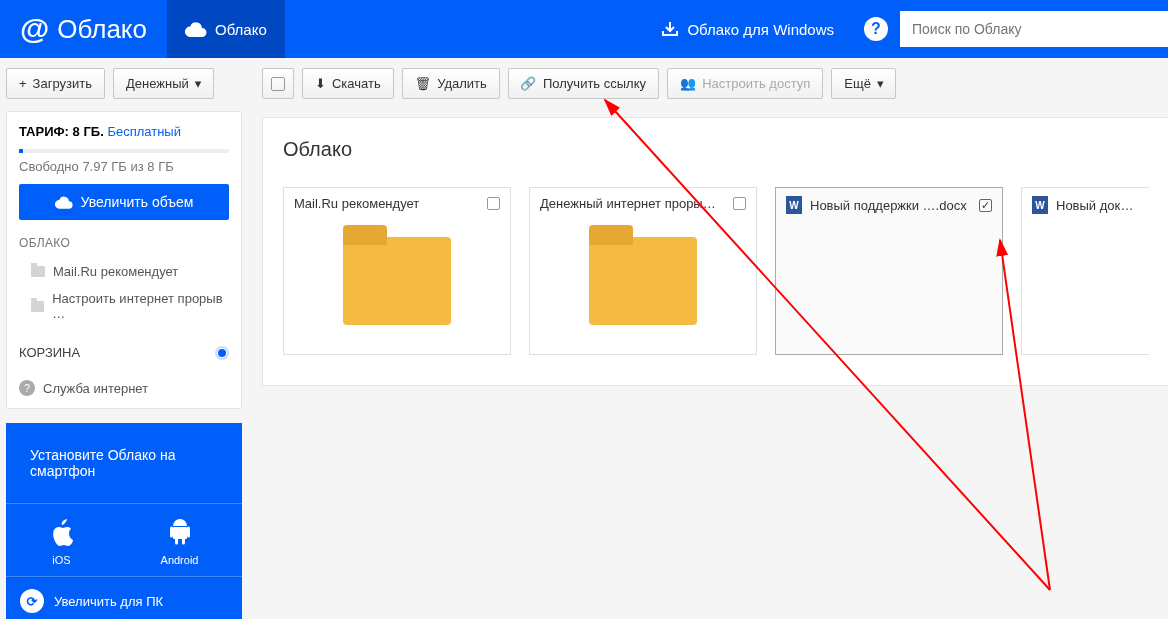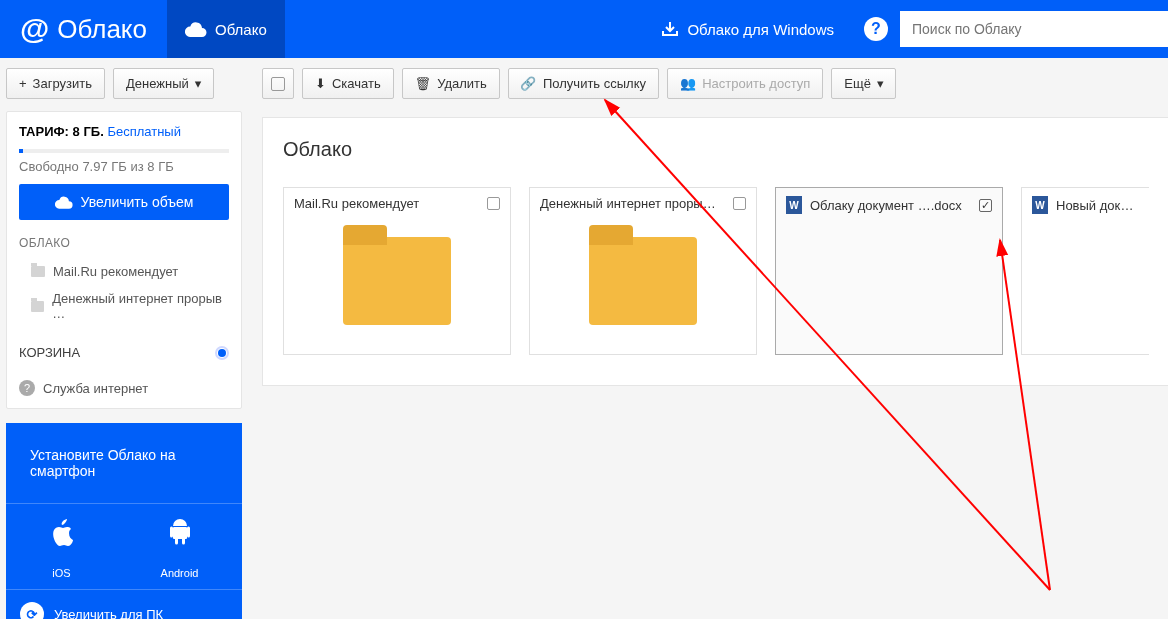--- a/index.html
+++ b/index.html
@@ -39,21 +39,21 @@
 .folder-list-item .fi::before { content: ""; position: absolute; top: -3px; left: 0; width: 6px; height: 3px; background: #d4d4d4; }
 .trash-row { display: flex; align-items: center; justify-content: space-between; margin-top: 18px; }
 .trash-row .label { color: #404040; font-size: 13px; }
 .radio-dot { width: 14px; height: 14px; border: 2px solid #cfd8ff; border-radius: 50%; display: flex; align-items: center; justify-content: center; }
 .radio-dot span { width: 8px; height: 8px; background: #005ff9; border-radius: 50%; }
 .support-row { display: flex; align-items: center; gap: 8px; margin-top: 20px; color: #555; font-size: 13px; cursor: pointer; }
 .qmark { width: 16px; height: 16px; background: #aaa; color: #fff; border-radius: 50%; display: flex; align-items: center; justify-content: center; font-size: 11px; }
 .promo { background: #005ff9; color: #fff; margin-top: 14px; }
 .promo-head { padding: 24px; font-size: 14px; border-bottom: 1px solid rgba(255,255,255,.25); }
 .promo-apps { display: flex; justify-content: space-around; padding: 14px 0 10px; }
-.promo-app { display: flex; flex-direction: column; gap: 21px; align-items: center; font-size: 11px; }
+.promo-app { display: flex; flex-direction: column; gap: 8px; align-items: center; font-size: 11px; }
 .promo-foot { border-top: 1px solid rgba(255,255,255,.25); padding: 12px 14px; display: flex; align-items: center; gap: 10px; font-size: 13px; }
 .circ { width: 24px; height: 24px; background: #fff; color: #005ff9; border-radius: 50%; display:flex;align-items:center;justify-content:center;font-weight:bold; }
 
 
 .toolbar { display: flex; gap: 8px; flex-wrap: wrap; }
 .toolbar .btn { padding: 7px 12px; }
 .check-btn { padding: 7px 8px !important; }
 .check-btn .cb { width: 14px; height: 14px; border: 1.5px solid #999; border-radius: 2px; }
 .content-panel { background: #fff; border: 1px solid #e5e5e5; border-right: none; margin-top: 18px; padding: 20px 0 30px 20px; }
 .breadcrumb { font-size: 20px; color: #333; margin-bottom: 26px; }
@@ -133,21 +133,21 @@
         <span>Увеличить объем</span>
       </button>
 
       <div class="section-title">ОБЛАКО</div>
       <div class="folder-list-item">
           <span class="fi"></span>
           <span>Mail.Ru рекомендует</span>
         </div>
       <div class="folder-list-item">
           <span class="fi"></span>
-          <span>Денежный интернет прорыв …</span>
+          <span>Настроить интернет прорыв …</span>
         </div>
 
       <div class="trash-row">
         <span class="label">КОРЗИНА</span>
         <span class="radio-dot">
             <span></span>
           </span>
       </div>
 
       <div class="support-row">
@@ -223,21 +223,21 @@
           <div class="file-head">
             <span class="name">Денежный интернет проры…</span>
             <span class="file-cb"></span>
           </div>
           <div class="folder-icon"></div>
         </div>
 
         <div class="file-card selected">
           <div class="file-head">
             <span class="doc-icon">W</span>
-            <span class="name">Облаку документ ….docx</span>
+            <span class="name">Новый поддержки ….docx</span>
             <span class="file-cb checked"></span>
           </div>
         </div>
 
         <div class="file-card cutoff">
           <div class="file-head">
             <span class="doc-icon">W</span>
             <span class="name">Новый докумен</span>
           </div>
         </div>

